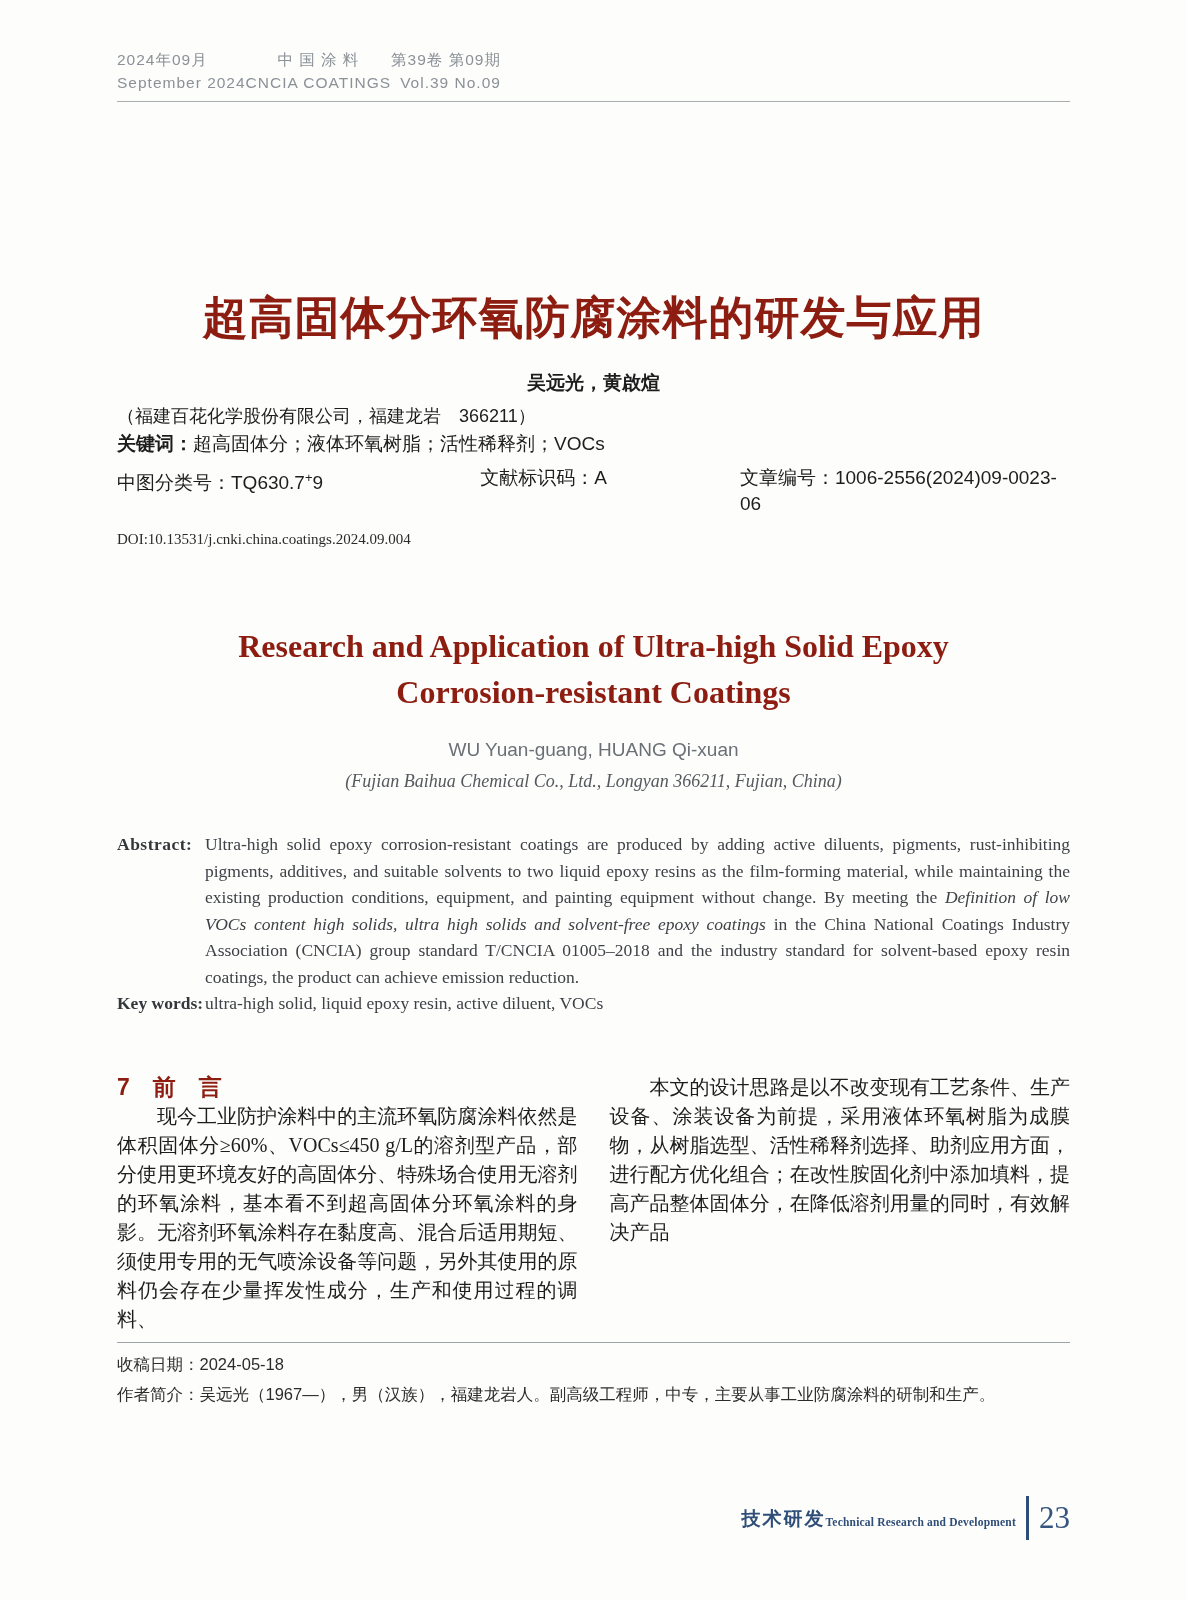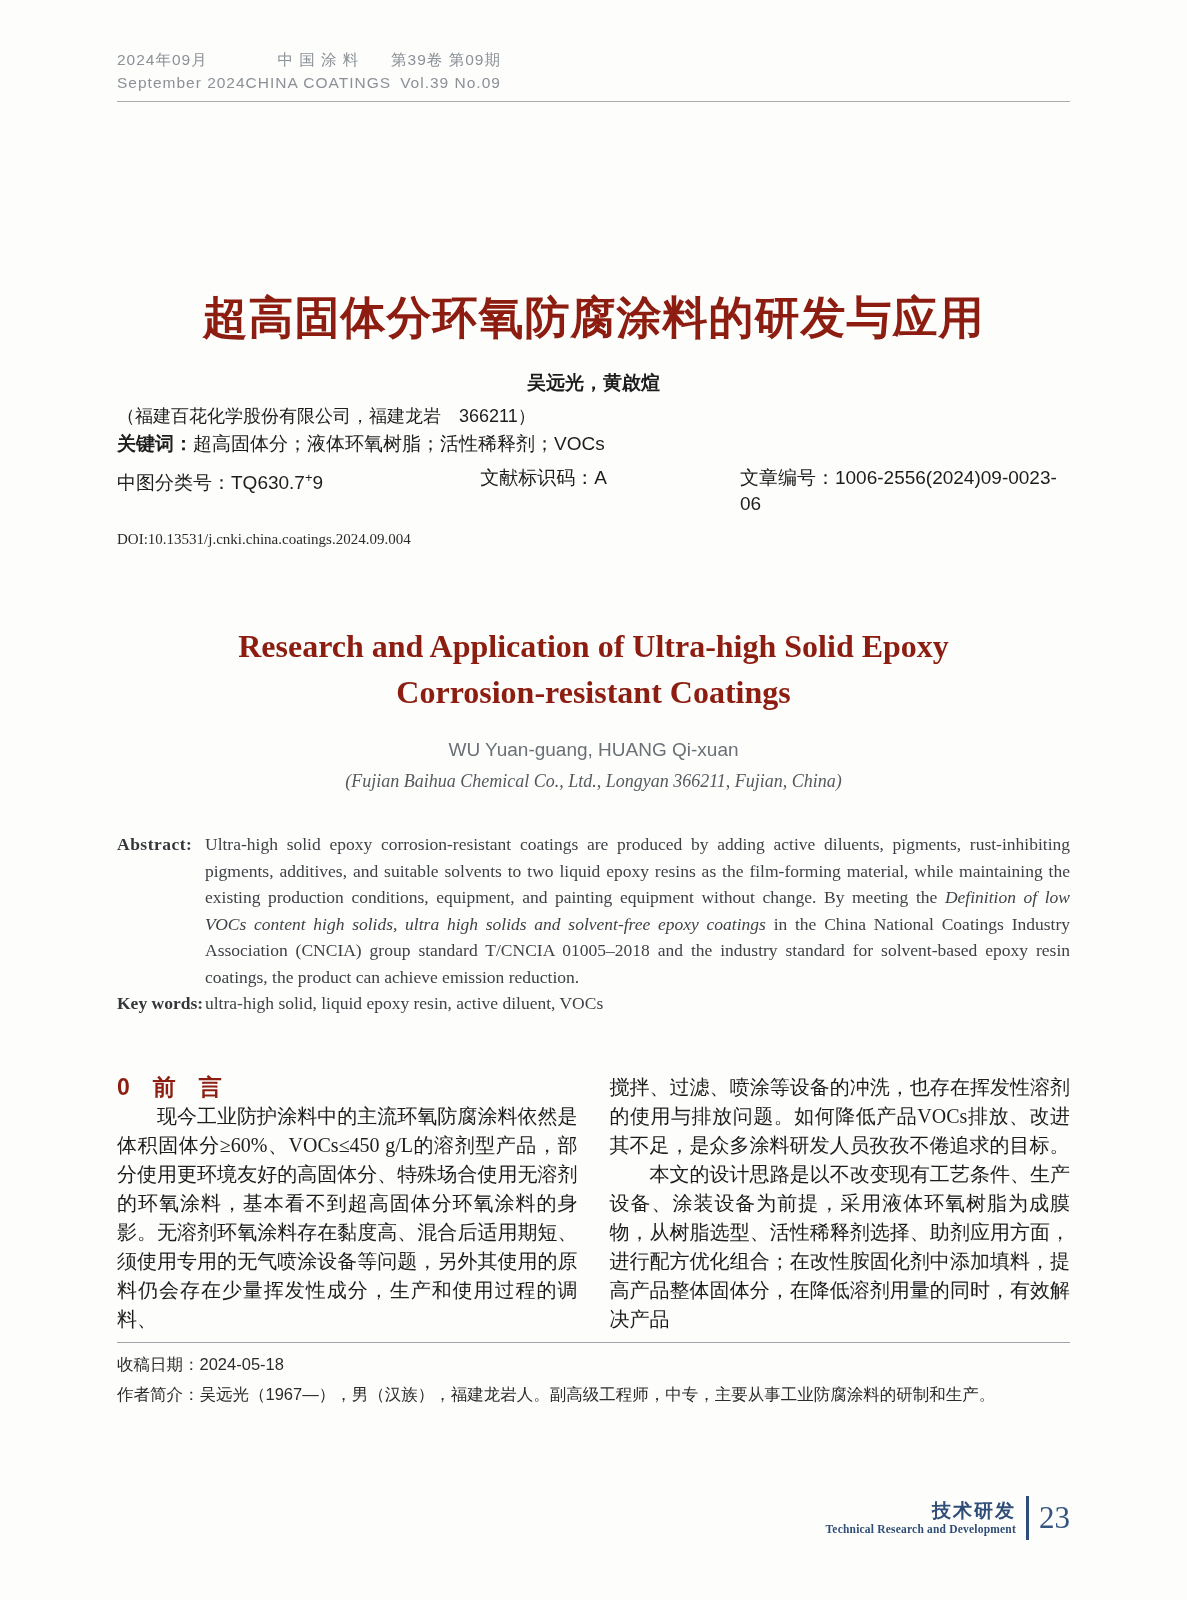--- a/index.html
+++ b/index.html
@@ -101,40 +101,40 @@
   
   .footnote-rule{border-top:1.5px solid #9ea3a8;margin-top:8px;}
   .footnote{margin-top:6px;font-size:16.5px;line-height:30px;color:#2c2c2c;}
 
   
   .pfooter{
     position:absolute;right:117px;top:1496px;
     display:flex;align-items:center;
     color:var(--footer-blue);
   }
-  .pfooter .sec{display:flex;flex-direction:column;align-items:flex-end;margin-right:10px;}
+  .pfooter .sec{display:flex;align-items:flex-end;margin-right:10px;}
   .pfooter .sec-cn{font-weight:bold;font-size:19px;line-height:23px;letter-spacing:2px;}
   .pfooter .sec-en{font-family:"Liberation Serif",serif;font-weight:bold;font-size:11.5px;line-height:15px;letter-spacing:.2px;}
   .pfooter .vbar{width:3px;height:44px;background:var(--footer-blue);margin-right:10px;}
   .pfooter .pageno{font-family:"Liberation Serif",serif;font-size:31px;color:#35547f;}
 </style>
 </head>
 <body>
 
 <div class="page">
   <div class="content">
 
     <div class="jheader">
       <div class="col">
         <span>2024年09月</span>
         <span>September 2024</span>
       </div>
       <div class="col center">
         <span>中 国 涂 料</span>
-        <span>CHINA COATINGS</span>
+        <span>CNCIA COATINGS</span>
       </div>
       <div class="col right">
         <span>第39卷 第09期</span>
         <span>Vol.39  No.09</span>
       </div>
     </div>
     <div class="header-rule"></div>
 
     <h1 class="title-cn">超高固体分环氧防腐涂料的研发与应用</h1>
     <div class="authors-cn">吴远光，黄啟煊</div>
@@ -163,25 +163,24 @@
       <span class="lbl">Abstract:</span>
       <div class="txt"><span>Ultra-high solid epoxy corrosion-resistant coatings are produced by adding active diluents, pigments, rust-inhibiting pigments, additives, and suitable solvents to two liquid epoxy resins as the film-forming material, while maintaining the existing production conditions, equipment, and painting equipment without change. By meeting the </span><i>Definition of low VOCs content high solids, ultra high solids and solvent-free epoxy coatings</i><span> in the China National Coatings Industry Association (CNCIA) group standard T/CNCIA 01005–2018 and the industry standard for solvent-based epoxy resin coatings, the product can achieve emission reduction.</span></div>
     </div>
     <div class="kw-en">
       <span class="lbl">Key words:</span>
       <div class="txt">ultra-high solid, liquid epoxy resin, active diluent, VOCs</div>
     </div>
 
     <div class="body-cols">
       <div class="col">
-        <div class="sec-heading">0　前　言</div>
+        <div class="sec-heading">7　前　言</div>
         <div class="para">现今工业防护涂料中的主流环氧防腐涂料依然是体积固体分≥60%、VOCs≤450 g/L的溶剂型产品，部分使用更环境友好的高固体分、特殊场合使用无溶剂的环氧涂料，基本看不到超高固体分环氧涂料的身影。无溶剂环氧涂料存在黏度高、混合后适用期短、须使用专用的无气喷涂设备等问题，另外其使用的原料仍会存在少量挥发性成分，生产和使用过程的调料、</div>
       </div>
       <div class="col">
-        <div class="para cont">搅拌、过滤、喷涂等设备的冲洗，也存在挥发性溶剂的使用与排放问题。如何降低产品VOCs排放、改进其不足，是众多涂料研发人员孜孜不倦追求的目标。</div>
         <div class="para">本文的设计思路是以不改变现有工艺条件、生产设备、涂装设备为前提，采用液体环氧树脂为成膜物，从树脂选型、活性稀释剂选择、助剂应用方面，进行配方优化组合；在改性胺固化剂中添加填料，提高产品整体固体分，在降低溶剂用量的同时，有效解决产品</div>
       </div>
     </div>
 
     <div class="footnote-rule"></div>
     <div class="footnote">
       <div><span>收稿日期：</span><span>2024-05-18</span></div>
       <div><span>作者简介：</span><span>吴远光（1967—），男（汉族），福建龙岩人。副高级工程师，中专，主要从事工业防腐涂料的研制和生产。</span></div>
     </div>
 

